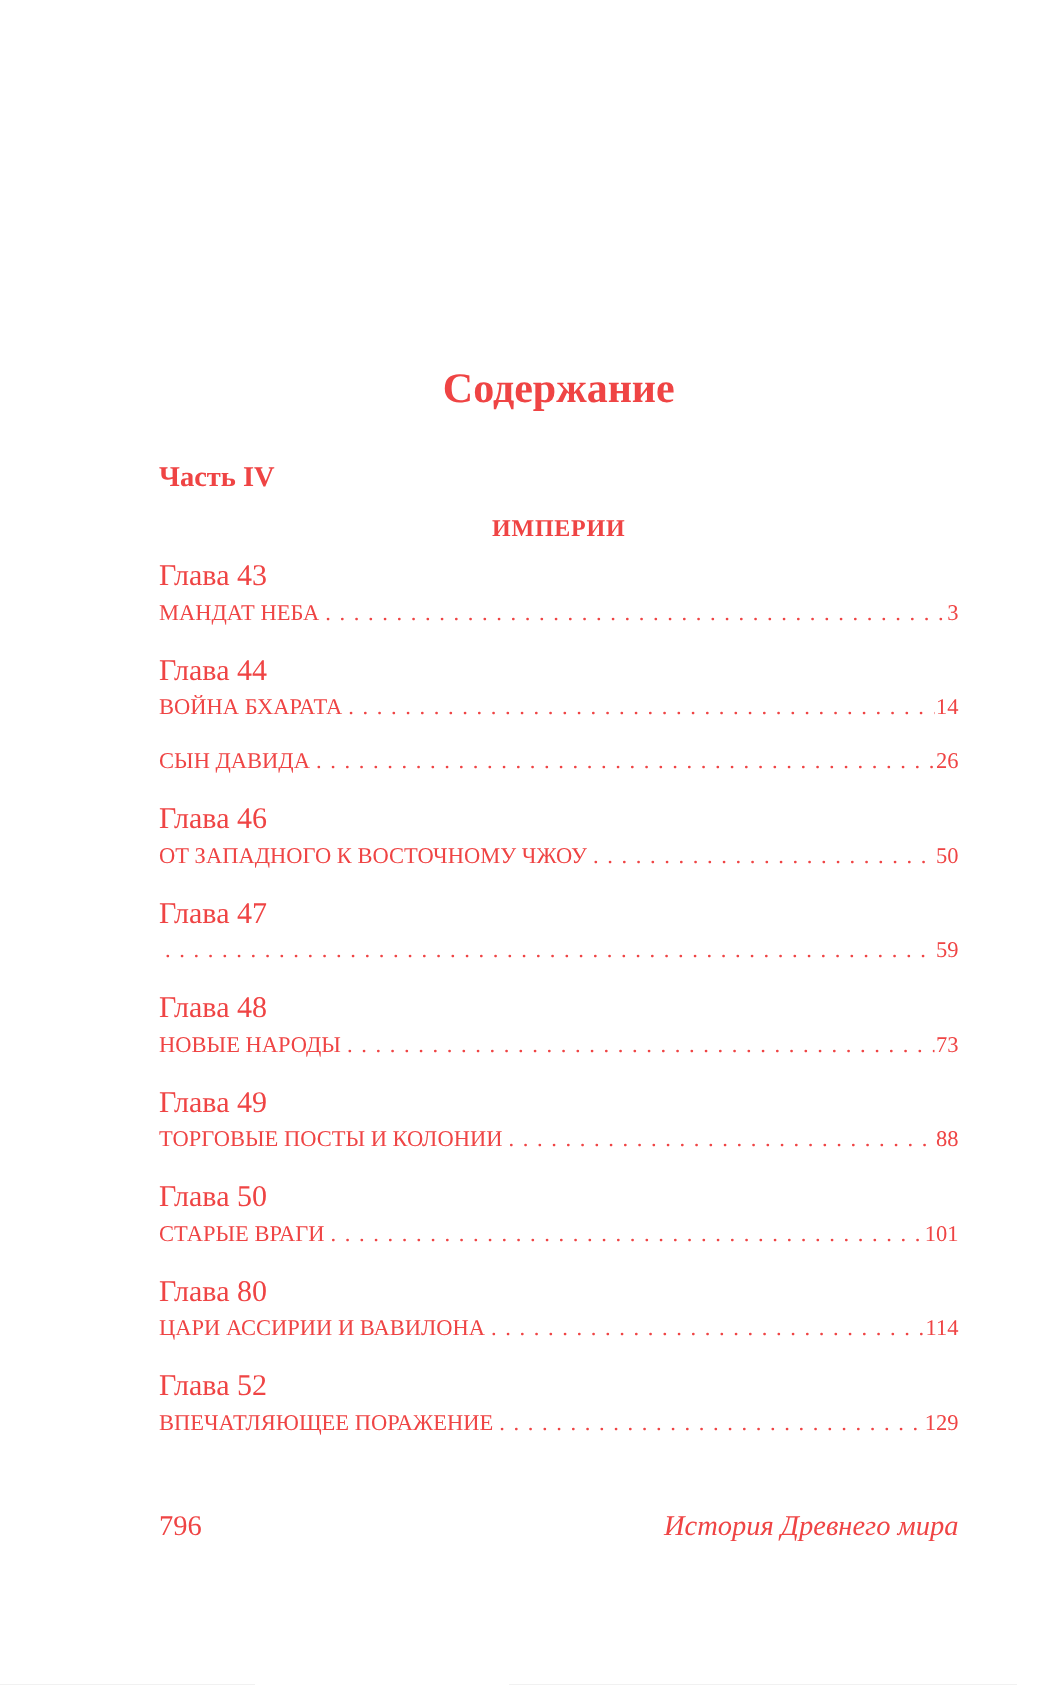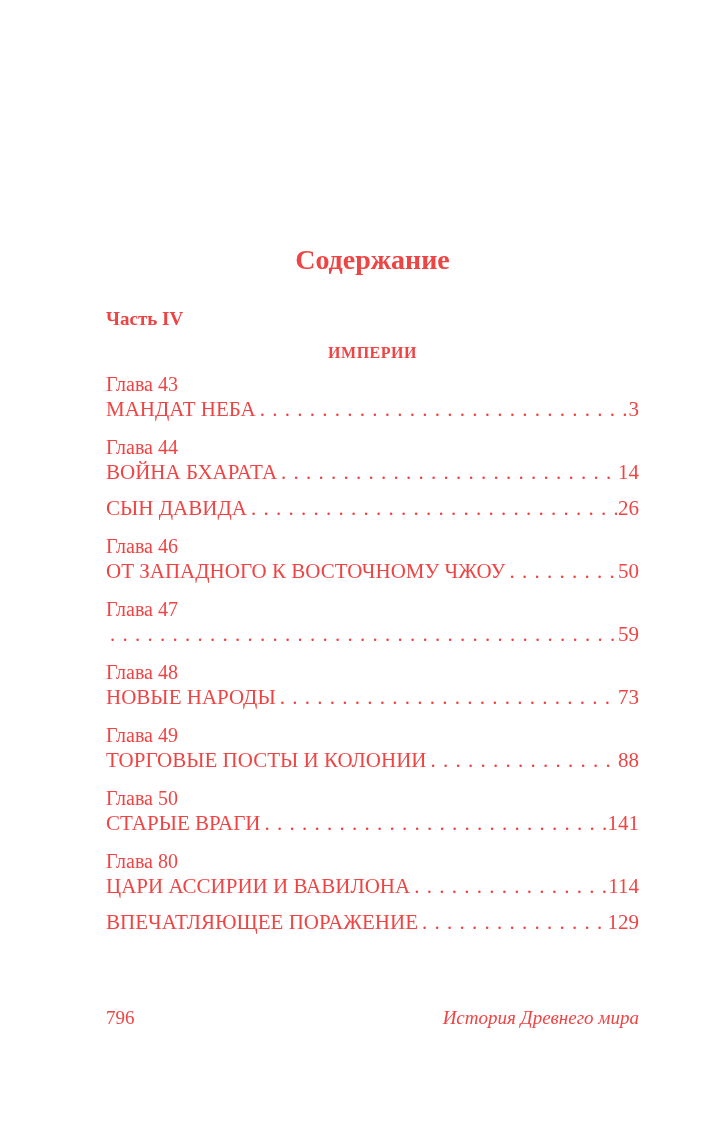--- a/index.html
+++ b/index.html
@@ -48,21 +48,21 @@
     margin-top: 9px;
   }
   .toc-entry { margin-bottom: 13px; }
   .chapter-line {
     font-size: 20px;
     line-height: 27px;
   }
   .title-line {
     display: flex;
     align-items: baseline;
-    font-size: 21px;
+    font-size: 15px;
     line-height: 23px;
   }
   .title-text { white-space: nowrap; }
   .leader {
     flex: 1;
     overflow: hidden;
     white-space: nowrap;
     margin-left: 4px;
     margin-right: 1px;
     letter-spacing: 1px;
@@ -155,34 +155,35 @@
           <span class="leader"></span>
           <span class="page-num">88</span>
         </div>
       </div>
 
       <div class="toc-entry">
         <div class="chapter-line">Глава 50</div>
         <div class="title-line">
           <span class="title-text">СТАРЫЕ ВРАГИ</span>
           <span class="leader"></span>
-          <span class="page-num">141</span>
+          <span class="page-num">101</span>
         </div>
       </div>
 
       <div class="toc-entry">
         <div class="chapter-line">Глава 80</div>
         <div class="title-line">
           <span class="title-text">ЦАРИ АССИРИИ И ВАВИЛОНА</span>
           <span class="leader"></span>
           <span class="page-num">114</span>
         </div>
       </div>
 
       <div class="toc-entry">
+        <div class="chapter-line">Глава 52</div>
         <div class="title-line">
           <span class="title-text">ВПЕЧАТЛЯЮЩЕЕ ПОРАЖЕНИЕ</span>
           <span class="leader"></span>
           <span class="page-num">129</span>
         </div>
       </div>
 
     </div>
   </div>
 

